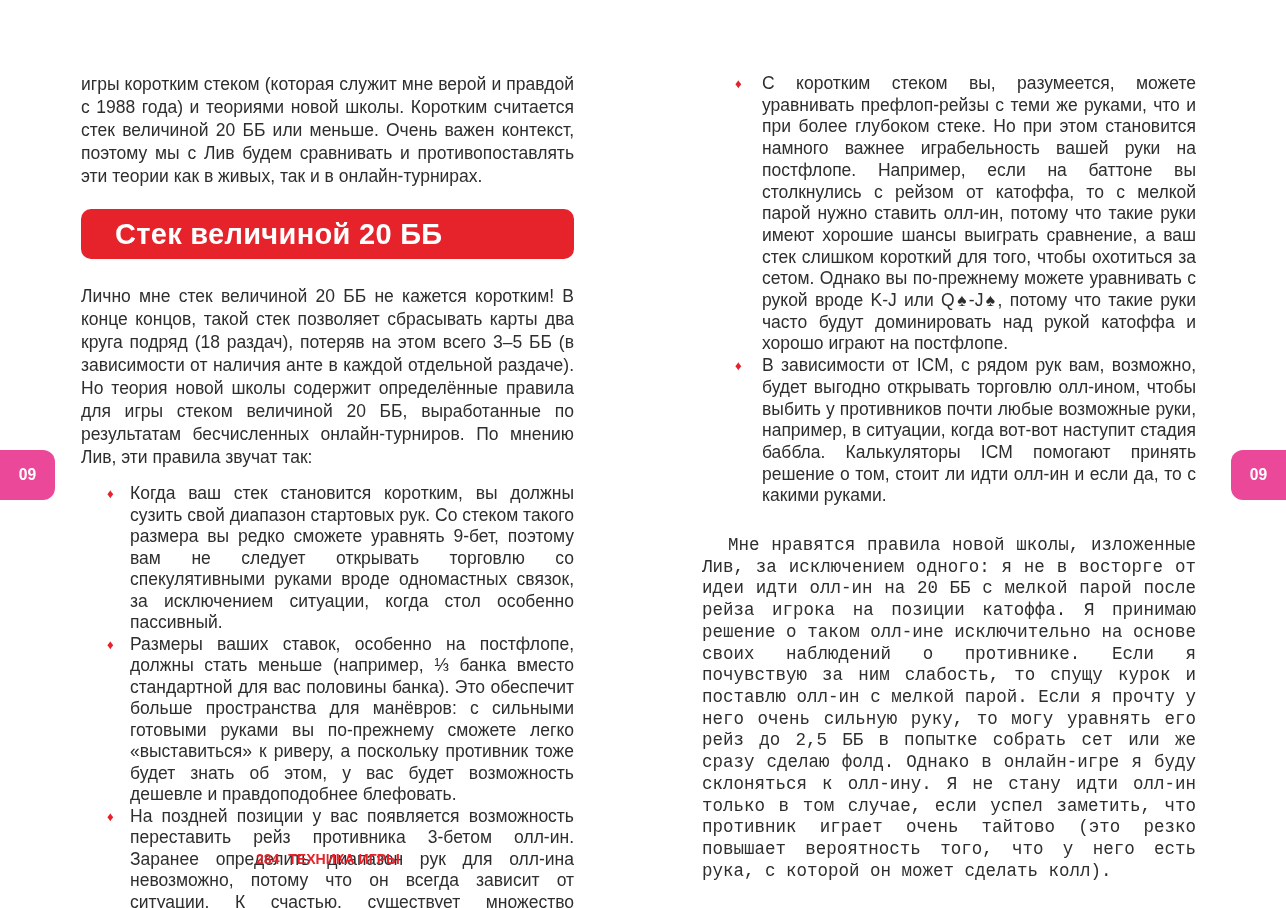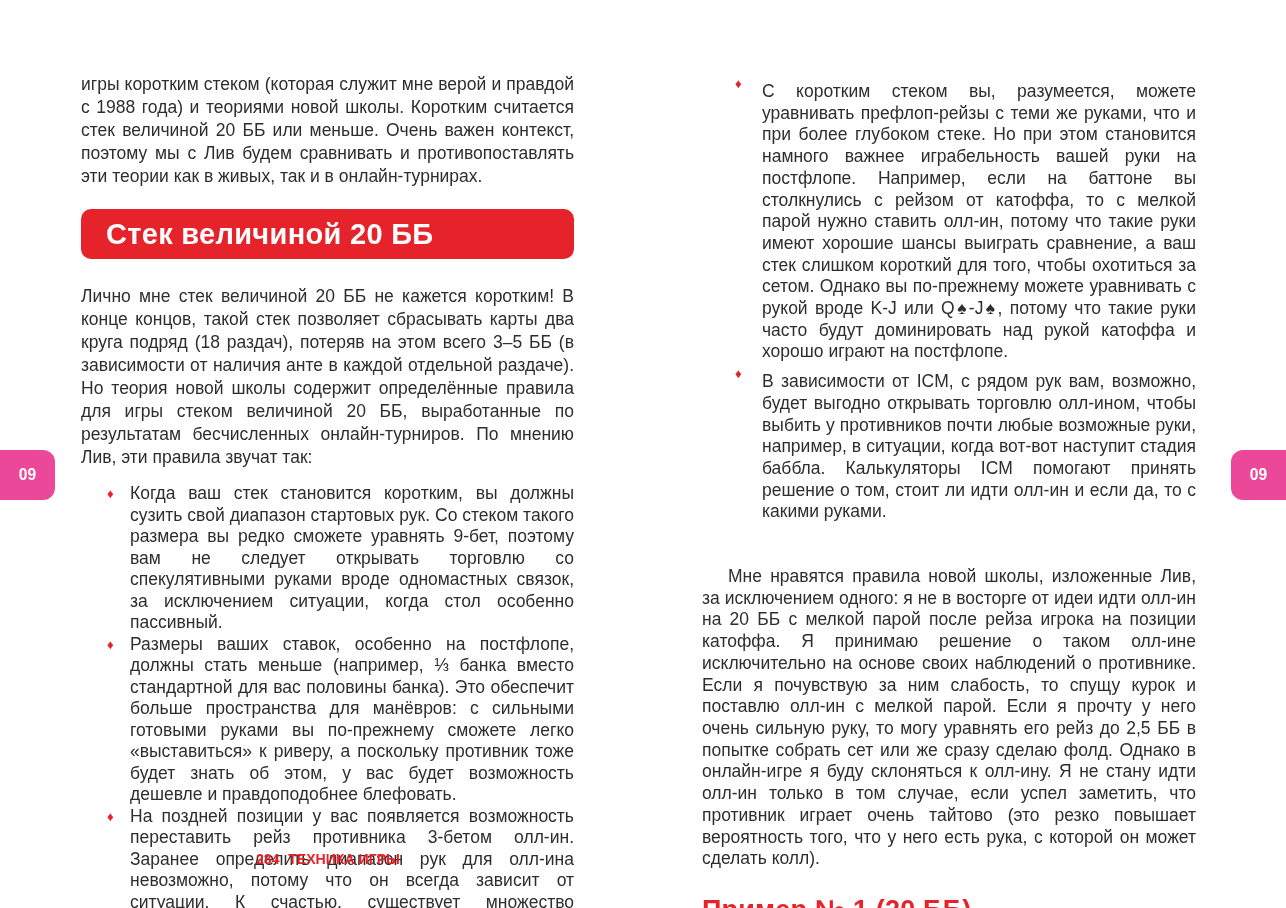--- a/index.html
+++ b/index.html
@@ -50,21 +50,21 @@
   .page-right .body-text { line-height: 21.7px; }
 
   
   .banner {
     margin-top: 21px;
     height: 50px;
     background: #e6222a;
     border-radius: 10px;
     display: flex;
     align-items: center;
-    padding: 0 25px;
+    padding: 0 34px;
     box-sizing: border-box;
   }
   .banner span {
     color: #ffffff;
     font-size: 29px;
     font-weight: 700;
     letter-spacing: .3px;
     white-space: nowrap;
   }
 
@@ -87,23 +87,23 @@
     font-size: 13px;
     line-height: 21.5px;
   }
   .page-right .diamond { width: 27px; line-height: 21.7px; }
   .li-text {
     flex: 1;
     text-align: justify;
     font-size: 17.5px;
     line-height: 21.5px;
   }
-  .page-right .li-text { line-height: 21.7px; margin-top: 8px; }
+  .page-right .li-text { line-height: 21.7px; }
 
-  .para-main { margin-top: 43px; text-indent: 26px; }
+  .para-main { margin-top: 28px; text-indent: 26px; font-family: Liberation Mono, monospace; }
 
   .example-heading {
     margin: 25px 0 0 0;
     color: #e6222a;
     font-size: 27px;
     font-weight: 700;
     letter-spacing: .2px;
   }
 
   

